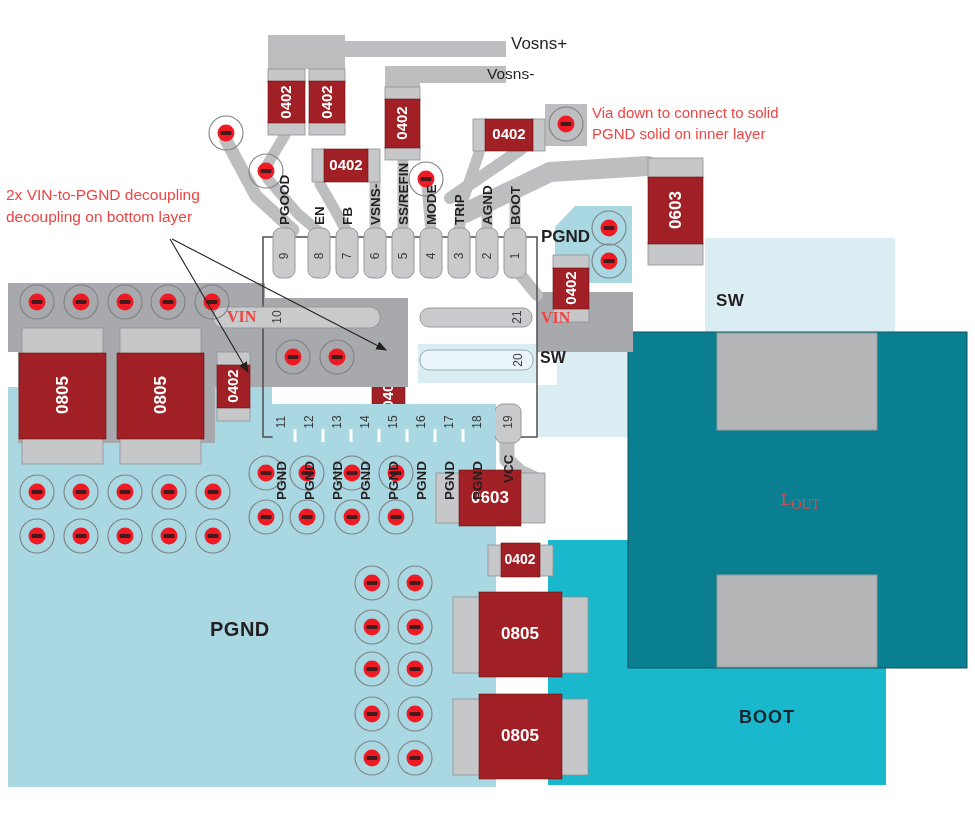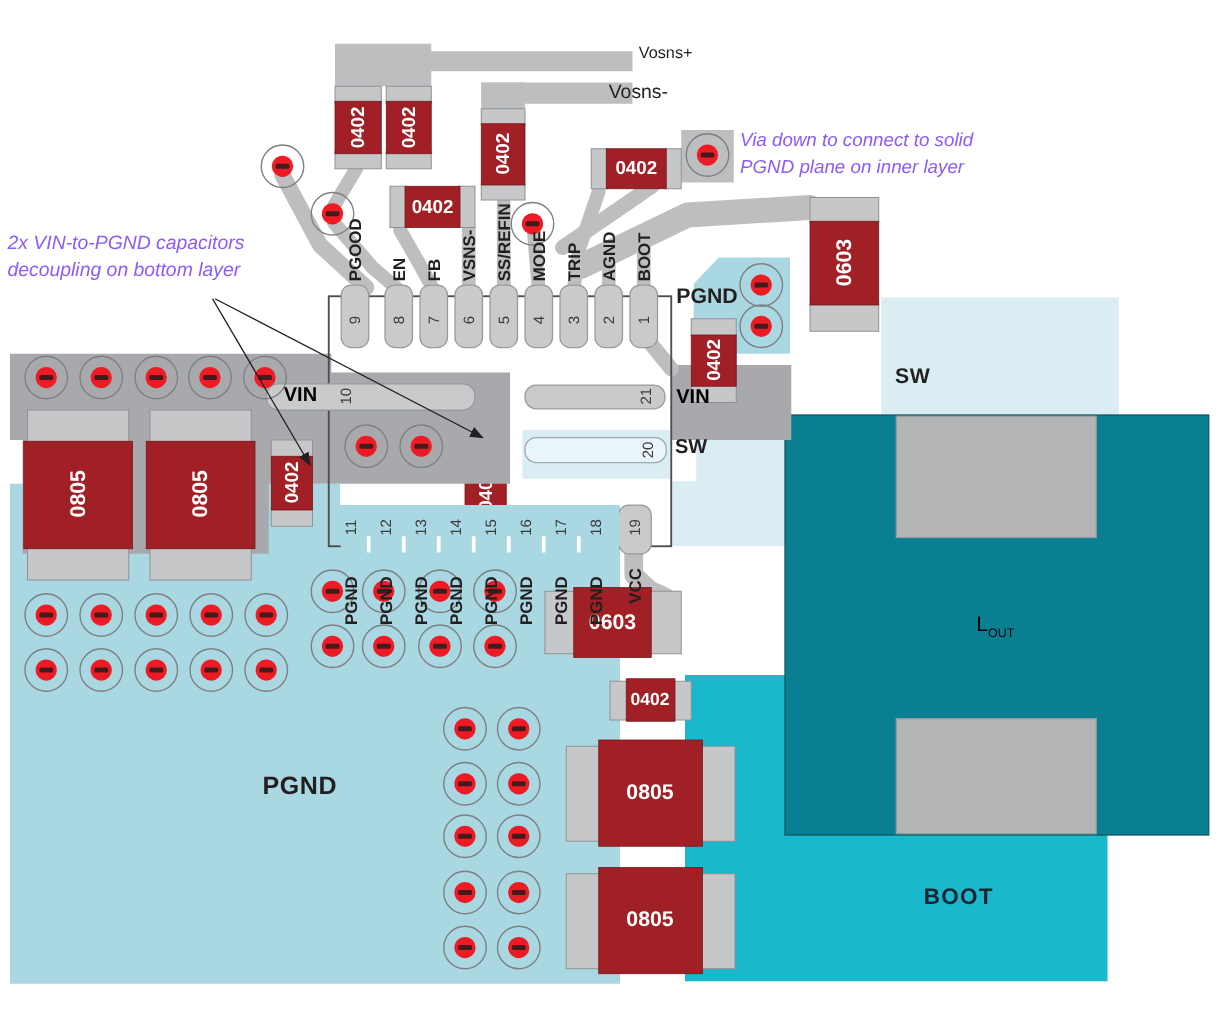--- a/index.html
+++ b/index.html
@@ -1,22 +1,22 @@
 <!DOCTYPE html>
 <html><head>
 <meta charset="utf-8">
 <style>
   html,body{margin:0;padding:0;background:#fff;}
   .stage{position:relative;width:975px;height:820px;background:#fff;overflow:hidden;
          font-family:"Liberation Sans",sans-serif;color:#231f20;}
   .stage svg{position:absolute;left:0;top:0;}
   .lbl{position:absolute;white-space:pre;line-height:1.35;}
-  .note{font-size:15px;line-height:21px;color:#8b5cf6;font-style:italic;}
+  .note{font-size:15px;line-height:21px;color:#ef4444;}
   .b{font-weight:bold;}
-  .white{color:#000000;}
+  .white{color:#ef4444;font-family:Liberation Serif, serif;}
   svg text{font-family:"Liberation Sans",sans-serif;}
   .pnum{font-size:12px;fill:#3a3b3c;font-weight:normal;}
   .plabel{font-size:13.5px;font-weight:bold;fill:#231f20;}
   .ctext{fill:#fff;font-weight:bold;}
   .pad{fill:#c6c7c9;stroke:#8f9194;stroke-width:0.8;}
   .cbody{fill:#a02025;stroke:#6e1517;stroke-width:0.6;}
   .trace{stroke:#bcbec0;fill:none;stroke-linecap:round;stroke-linejoin:round;}
   .slab{fill:#a7a9ac;}
   .pin{fill:#c9cacc;stroke:#97999b;stroke-width:1;}
 </style>
@@ -303,29 +303,29 @@
     <text class="plabel" x="477" y="500" dy=".35em" transform="rotate(-90 477 500)">PGND</text>
     <text class="plabel" x="508" y="483" dy=".35em" transform="rotate(-90 508 483)">VCC</text>
   </g>
 
   <g stroke="#231f20" stroke-width="1.1">
     <line x1="170" y1="239" x2="248" y2="372" marker-end="url(#arr)"></line>
     <line x1="172" y1="239" x2="386" y2="350" marker-end="url(#arr)"></line>
   </g>
 </svg>
 
-<div class="lbl" style="left:511px;top:33px;font-size:13px;">Vosns+</div>
+<div class="lbl" style="left:511px;top:33px;font-size:17px;">Vosns+</div>
 <div class="lbl" style="left:487px;top:64px;font-size:15.5px;">Vosns-</div>
 
-<div class="lbl note" style="left:592px;top:102px;"><span>Via down to connect to solid</span><br><span>PGND plane on inner layer</span></div>
-
-<div class="lbl note" style="left:6px;top:184px;font-size:15.5px;line-height:22px;"><span>2x VIN-to-PGND capacitors</span><br><span>decoupling on bottom layer</span></div>
+<div class="lbl note" style="left:592px;top:102px;"><span>Via down to connect to solid</span><br><span>PGND solid on inner layer</span></div>
+
+<div class="lbl note" style="left:6px;top:184px;font-size:15.5px;line-height:22px;"><span>2x VIN-to-PGND decoupling</span><br><span>decoupling on bottom layer</span></div>
 
 <div class="lbl b" style="left:541px;top:226px;font-size:17px;">PGND</div>
 <div class="lbl b white" style="left:227px;top:306px;font-size:16px;">VIN</div>
 <div class="lbl b white" style="left:541px;top:307px;font-size:16px;">VIN</div>
 <div class="lbl b" style="left:716px;top:290px;font-size:17px;letter-spacing:.5px;">SW</div>
 <div class="lbl b" style="left:540px;top:347px;font-size:16px;">SW</div>
 <div class="lbl b" style="left:210px;top:616px;font-size:20px;letter-spacing:.5px;">PGND</div>
 <div class="lbl b" style="left:739px;top:705px;font-size:18px;letter-spacing:1px;color:#1c2430;">BOOT</div>
-<div class="lbl white" style="left:781px;top:489px;font-size:17px;"><span>L</span><sub style="font-size:10px;">OUT</sub></div>
+<div class="lbl white" style="left:781px;top:489px;font-size:17px;"><span>L</span><sub style="font-size:14px;">OUT</sub></div>
 
 </div>
 
 </body></html>

